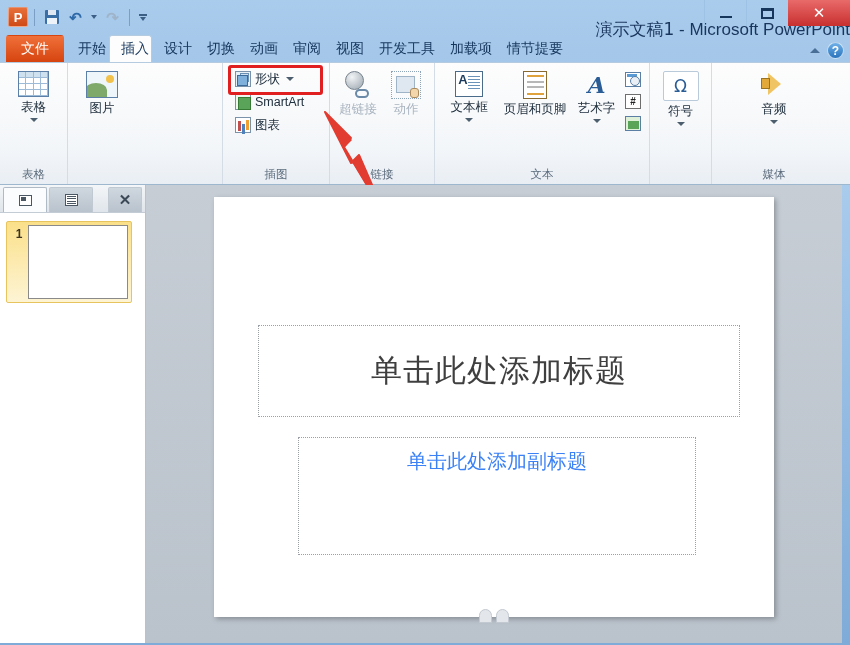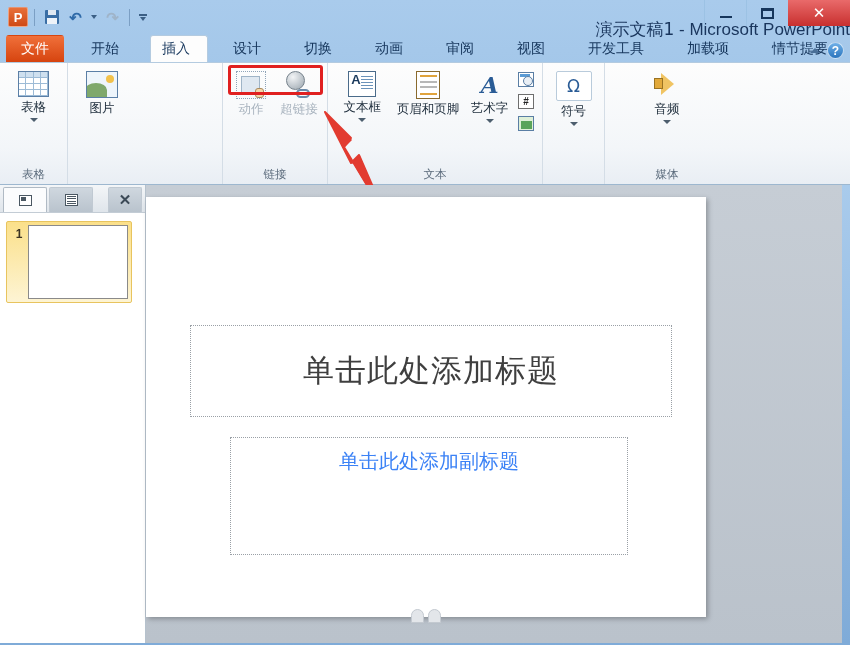--- a/index.html
+++ b/index.html
@@ -78,24 +78,24 @@
   .wc-max .glyph { width:13px;height:11px;border:2px solid #16365c; border-top-width:3px;}
   .wc-close {
     width:62px; height:26px; background:linear-gradient(180deg,#e96a6a,#c8302f);
     color:#fff; font-size:15px; border-left:none;
     display:flex; align-items:center; justify-content:center;
   }
 
   
   .tabstrip {
     position:relative; height:28px; display:flex; align-items:flex-end;
-    padding-left:6px; gap:13px;
+    padding-left:6px; gap:0;
   }
   .tab {
-    padding: 4px 17px 5px 11px; font-size:14px; color:#16365c;
+    padding: 4px 2px 5px 11px; font-size:14px; color:#16365c;
     border:1px solid transparent; border-bottom:none;
     border-radius:3px 3px 0 0; line-height:17px;
   }
   .tab.file {
     background: linear-gradient(180deg,#f0703a,#d6440f);
     color:#fff; border-radius:3px 3px 0 0; padding:4px 14px 5px 14px;
     margin-right:2px;
   }
   .tab.active {
     background:#fdfdfd; border-color:#b4cbe0;
@@ -289,21 +289,21 @@
     width:18px; font-size:12px; color:#3a3222; font-weight:bold;
     display:flex; align-items:flex-start; justify-content:center; padding-top:2px;
   }
   .thumb {
     width:100px; height:74px; background:#fff; border:1px solid #8a8a8a;
   }
 
   .slidearea {
     flex:1; position:relative;
     background:linear-gradient(180deg,#c6cdd5,#bac2cb);
-    display:flex; align-items:flex-start; justify-content:flex-start;
+    display:flex; align-items:flex-start; justify-content:center;
     padding-top:12px;
   }
   .slide {
     width:560px; height:420px; background:#fff;
     box-shadow:2px 2px 5px rgba(0,0,0,.28);
     position:relative;
   }
   .ph {
     position:absolute; border:1px dotted #9aa0a6;
     display:flex; align-items:flex-start; justify-content:center;
@@ -432,36 +432,56 @@
 
     <div class="rgroup" style="width:155px">
       <div class="rgroup-body">
         <div class="bigbtn">
           <span class="ico-picture"></span>
           <span class="lbl">图片</span>
         </div>
       </div>
     </div>
 
+    <div class="rgroup" style="width:107px">
+      <div class="rgroup-body">
+        <div class="smallcol" style="padding-left:2px">
+          <div class="smallbtn">
+            <span class="si si-shape"></span>
+            <span class="lbl">形状</span>
+            <span class="caret"></span>
+          </div>
+          <div class="smallbtn">
+            <span class="si si-smart"></span>
+            <span class="lbl">SmartArt</span>
+          </div>
+          <div class="smallbtn">
+            <span class="si si-chart"></span>
+            <span class="lbl">图表</span>
+          </div>
+        </div>
+      </div>
+      <div class="rgroup-label">插图</div>
+    </div>
 
     <div class="rgroup" style="width:105px">
       <div class="rgroup-body" style="justify-content:center;gap:4px">
+        <div class="bigbtn disabled">
+          <span class="ico-link">
+            <span class="globe"></span>
+              <span class="chain"></span>
+          </span>
+          <span class="lbl">超链接</span>
+        </div>
         <div class="bigbtn disabled">
           <span class="ico-action">
             <span class="bd"></span>
               <span class="hand"></span>
           </span>
           <span class="lbl">动作</span>
-        </div>
-        <div class="bigbtn disabled">
-          <span class="ico-link">
-            <span class="globe"></span>
-              <span class="chain"></span>
-          </span>
-          <span class="lbl">超链接</span>
         </div>
       </div>
       <div class="rgroup-label">链接</div>
     </div>
 
     <div class="rgroup" style="width:215px">
       <div class="rgroup-body" style="gap:2px">
         <div class="bigbtn" style="width:58px">
           <span class="ico-textbox">
             <span class="A">A</span>

